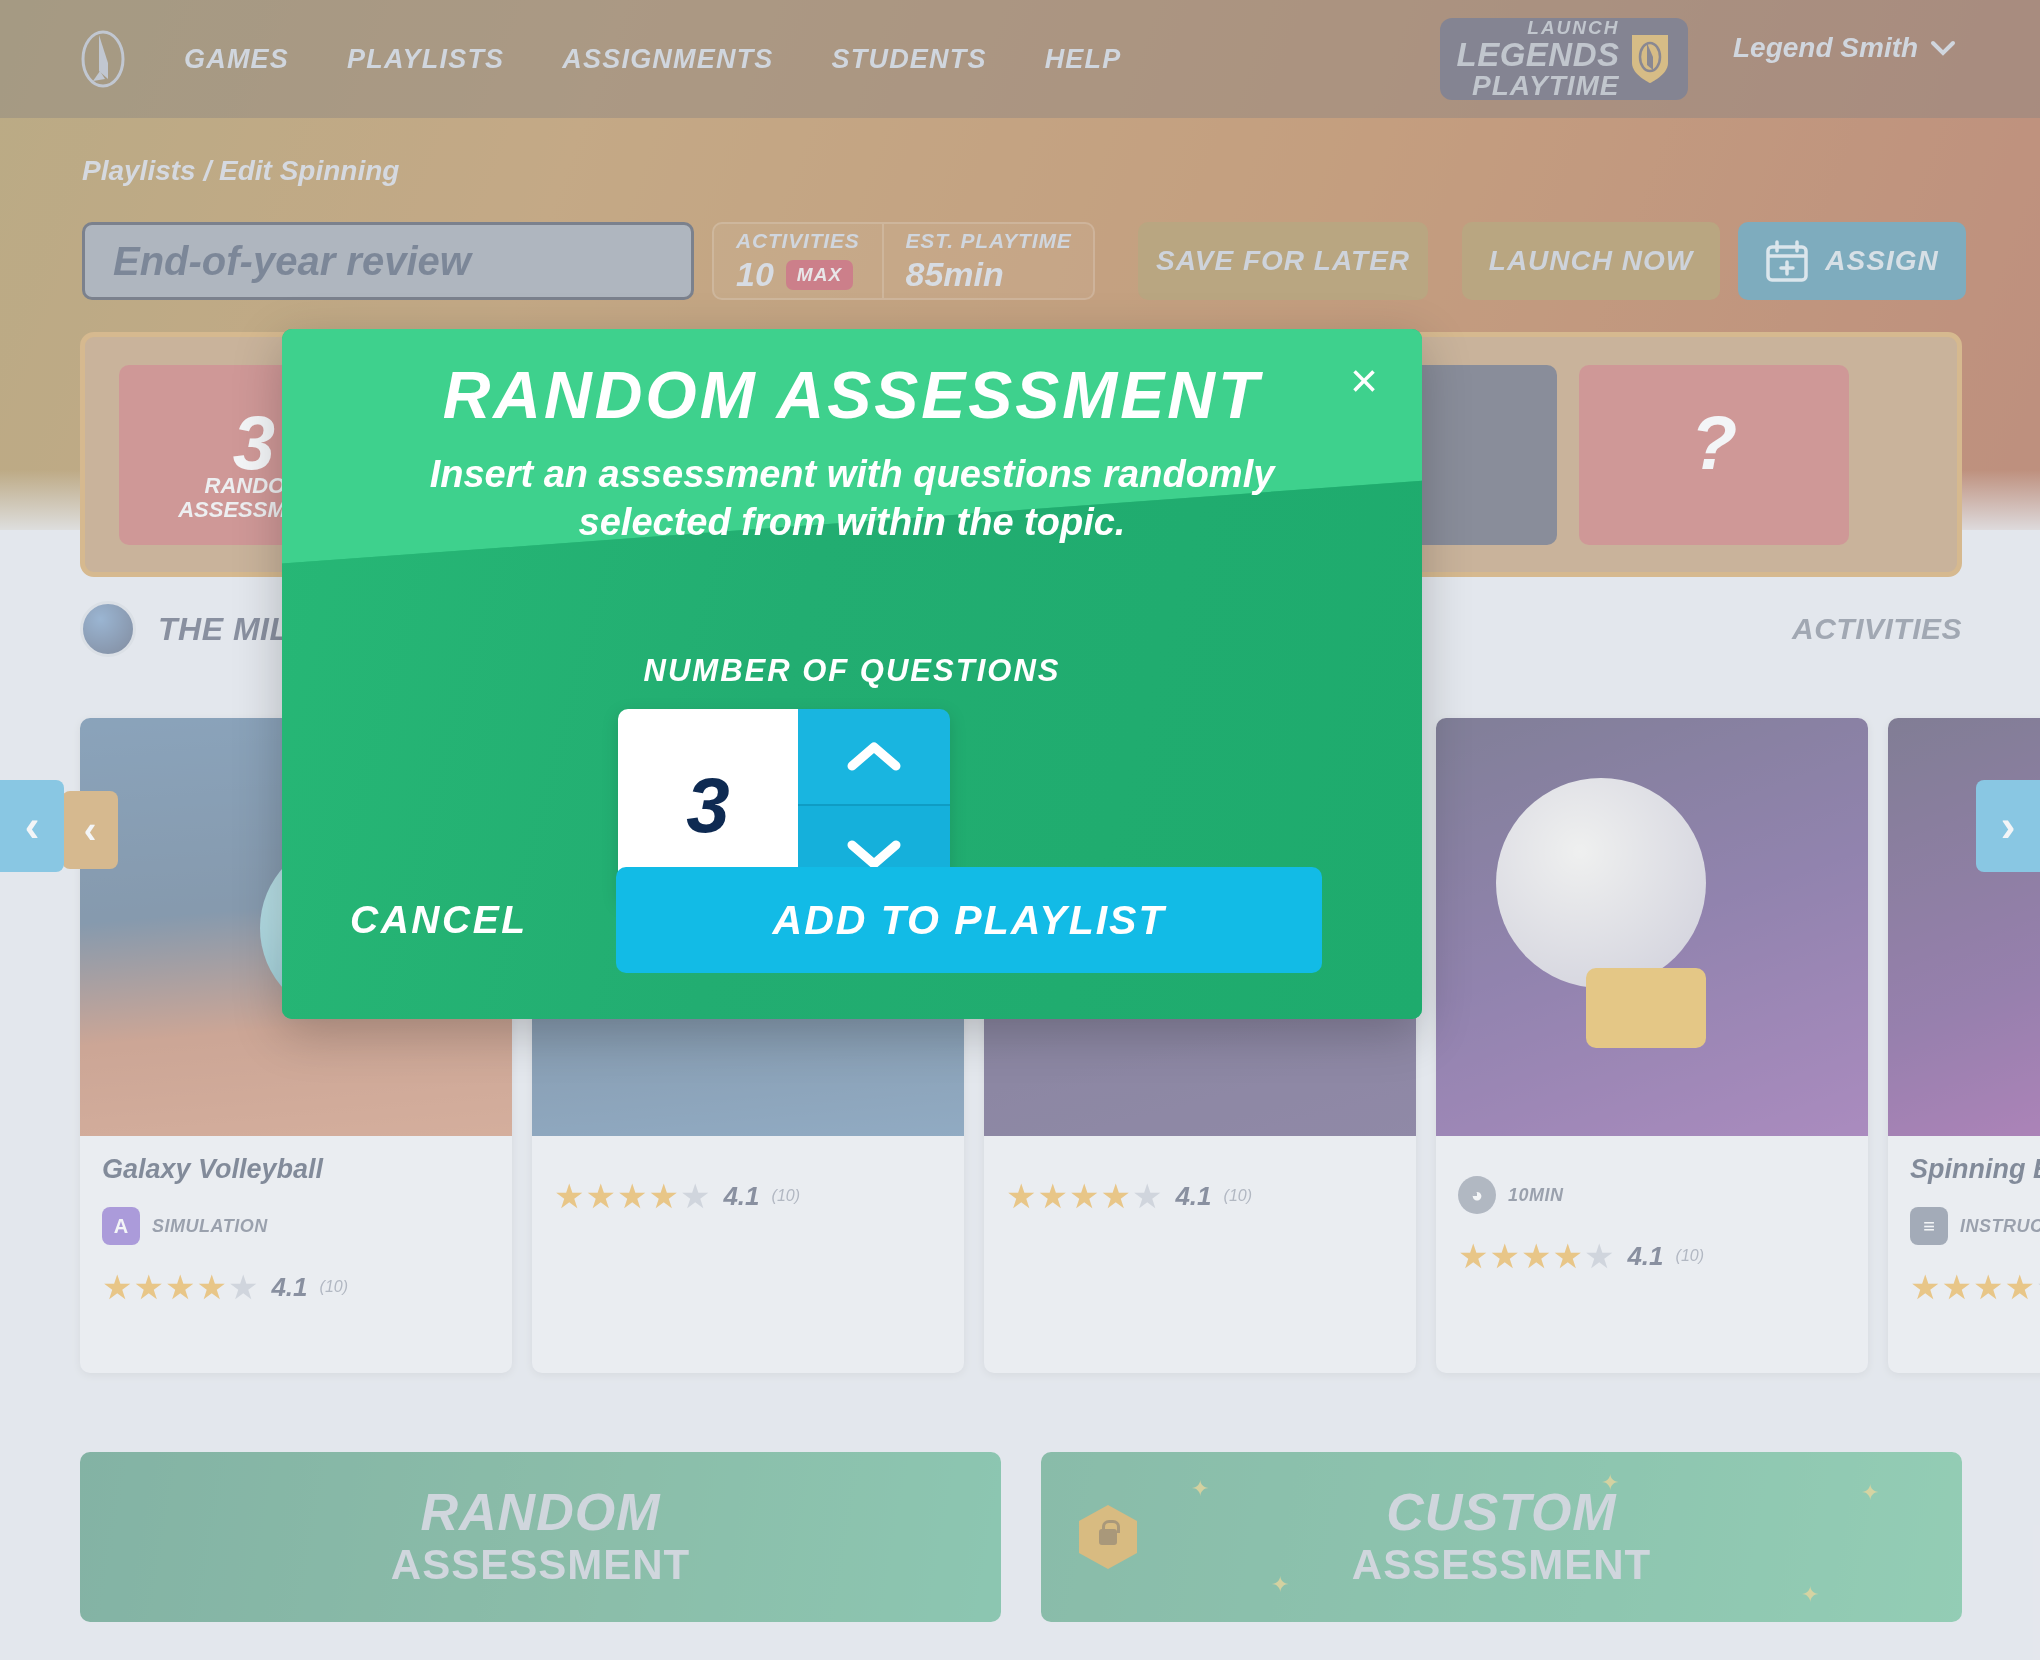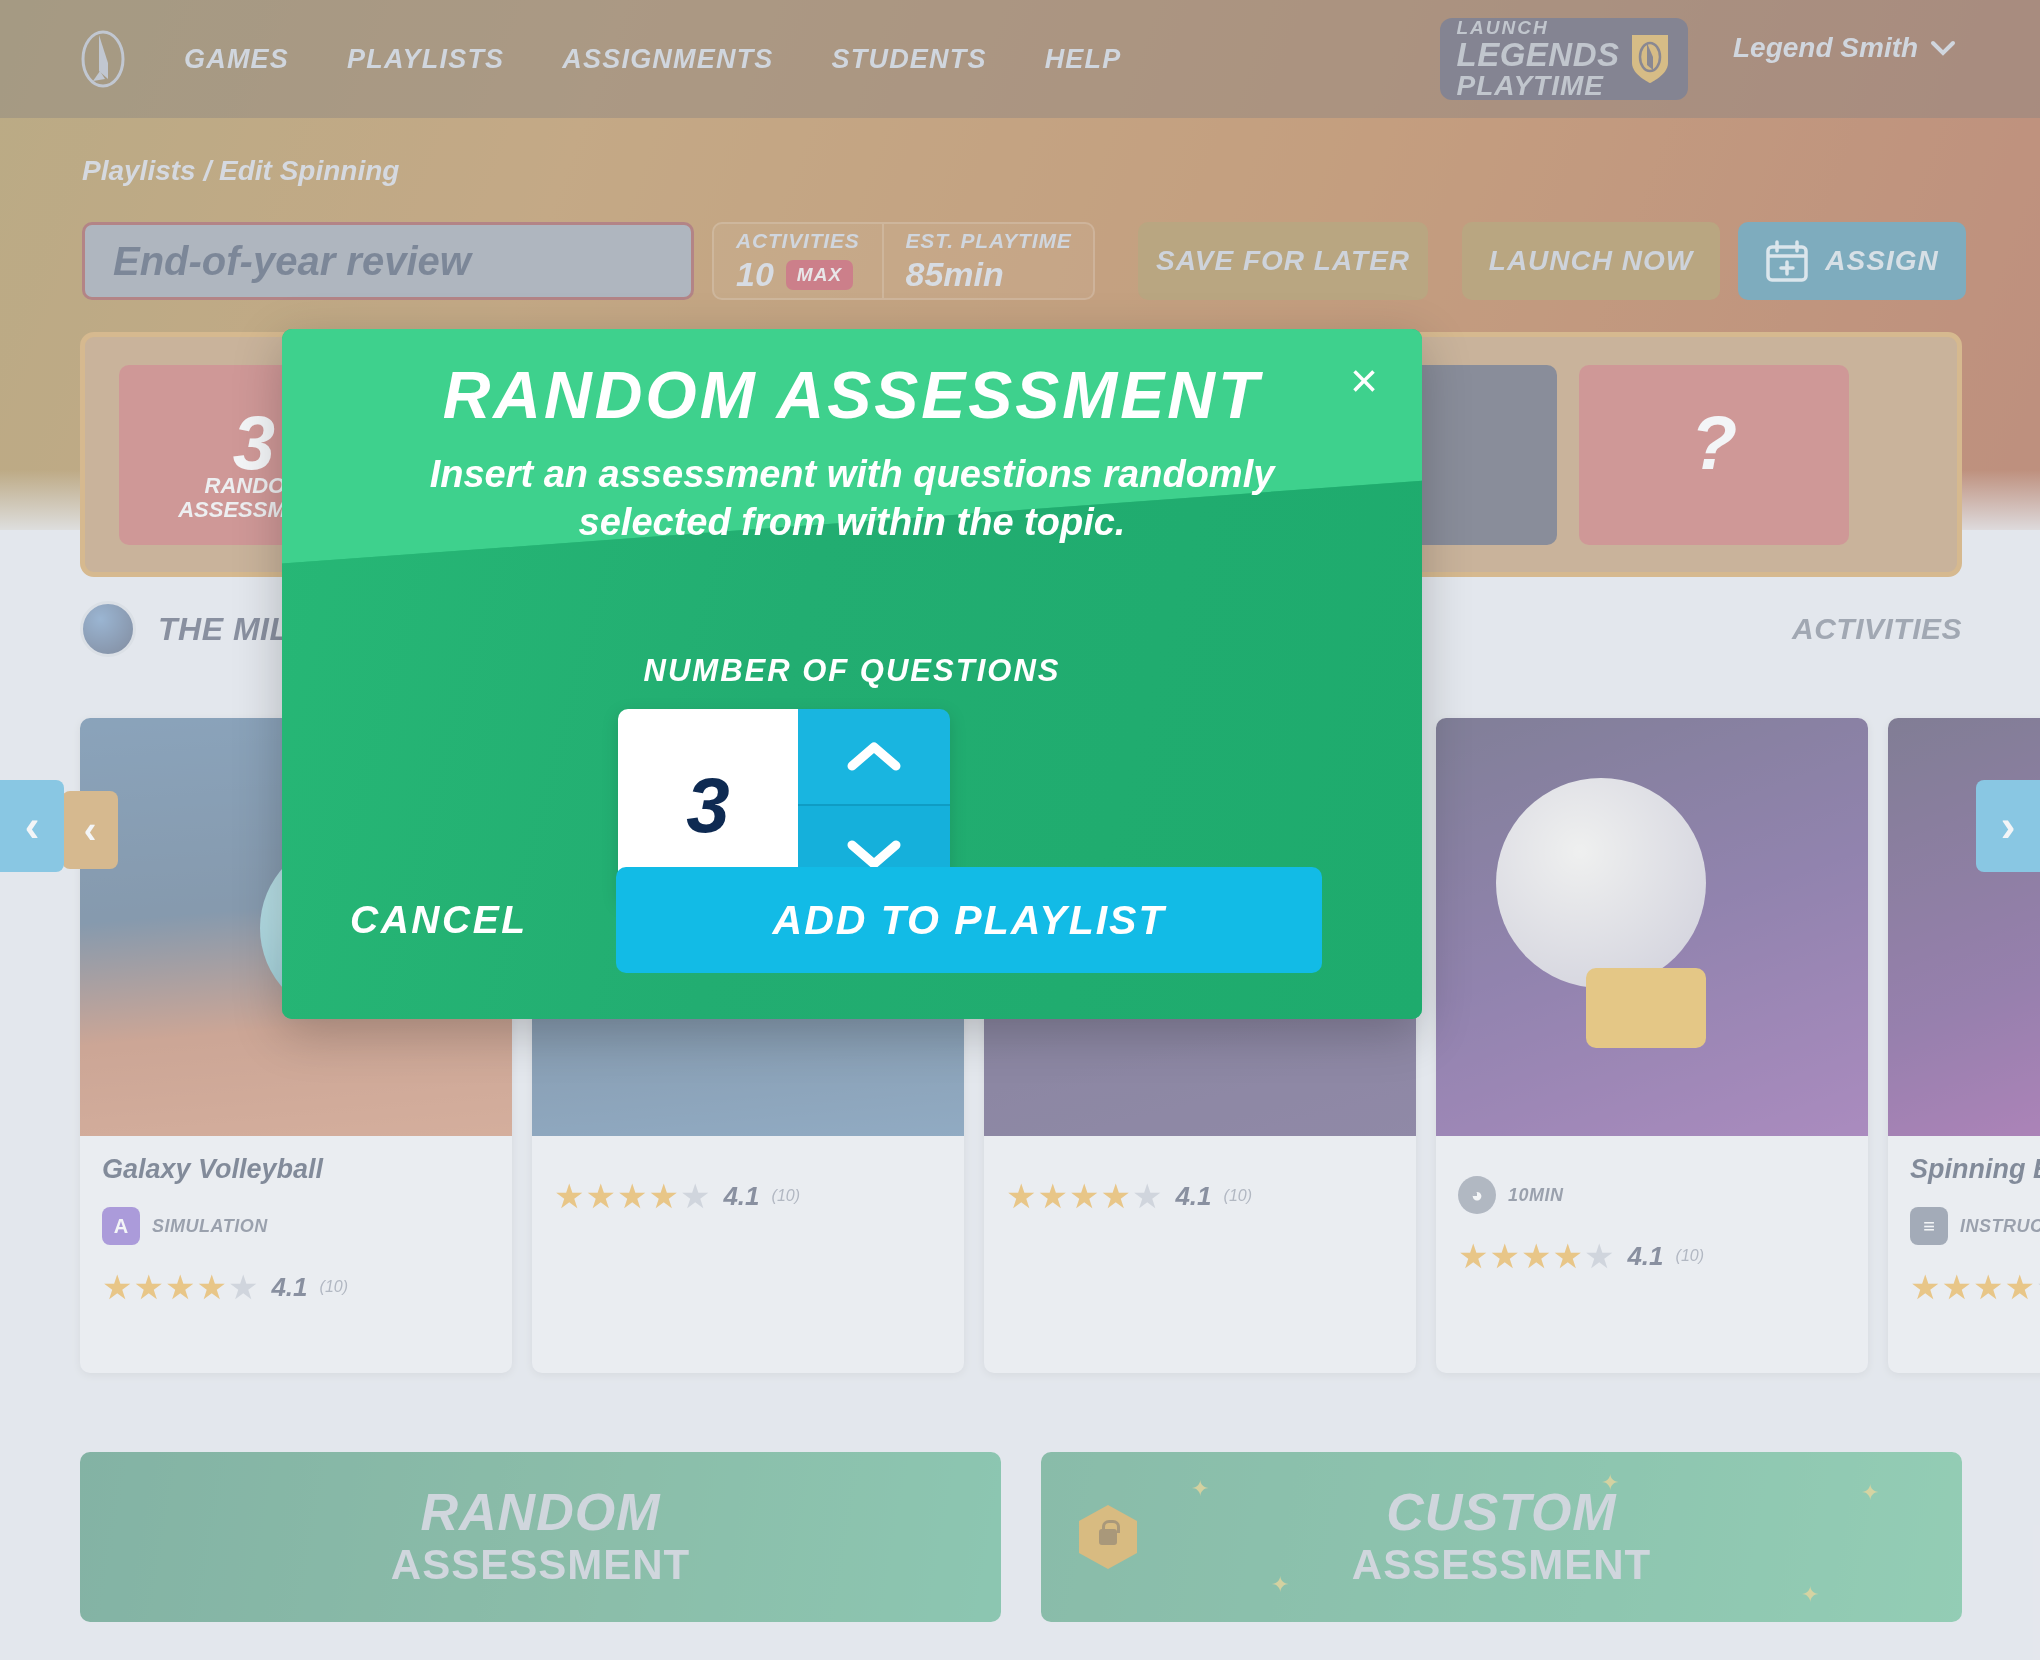--- a/index.html
+++ b/index.html
@@ -47,21 +47,21 @@
     letter-spacing: 1.2px; color: #b9c0cc; text-transform: uppercase;
     white-space: nowrap;
   }
   .academy-badge {
     position: absolute; left: 1440px; top: 18px;
     width: 248px; height: 82px; border-radius: 12px;
     background: #211d35;
     display: flex; align-items: center; justify-content: center;
     gap: 8px; padding: 0 14px;
   }
-  .academy-text { text-align: left; line-height: 1.0; }
+  .academy-text { text-align: right; line-height: 1.0; }
   .academy-line1 {
     font-size: 19px; font-weight: bold; font-style: italic;
     letter-spacing: 2px; color: #9aa0ab;
   }
   .academy-line2 {
     font-size: 33px; font-weight: bold; font-style: italic;
     letter-spacing: 0.5px; color: #9aa0ab; margin-top: 1px;
   }
   .academy-line3 {
     font-size: 28px; font-weight: bold; font-style: italic;
@@ -80,21 +80,21 @@
   .breadcrumb {
     position: absolute; left: 82px; top: 155px;
     font-size: 28px; font-style: italic; font-weight: bold;
     color: #c3c7d1; z-index: 4;
   }
 
   
   .toolbar { position: absolute; left: 0; top: 222px; width: 2040px; height: 80px; z-index: 4; }
   .name-input {
     position: absolute; left: 82px; top: 0; width: 612px; height: 78px;
-    background: #77808f; border: 3px solid #7f1d1d; border-radius: 10px;
+    background: #77808f; border: 3px solid #0f172a; border-radius: 10px;
     display: flex; align-items: center; padding-left: 28px;
     font-size: 40px; font-style: italic; font-weight: bold; color: #112240;
   }
   .stats {
     position: absolute; left: 712px; top: 0; height: 78px;
     border: 2px solid rgba(255,255,255,0.18); border-radius: 10px;
     display: flex; align-items: stretch; background: rgba(255,255,255,0.05);
   }
   .stat { padding: 7px 22px 6px 22px; display: flex; flex-direction: column; justify-content: center; }
   .stat + .stat { border-left: 2px solid rgba(255,255,255,0.18); }

